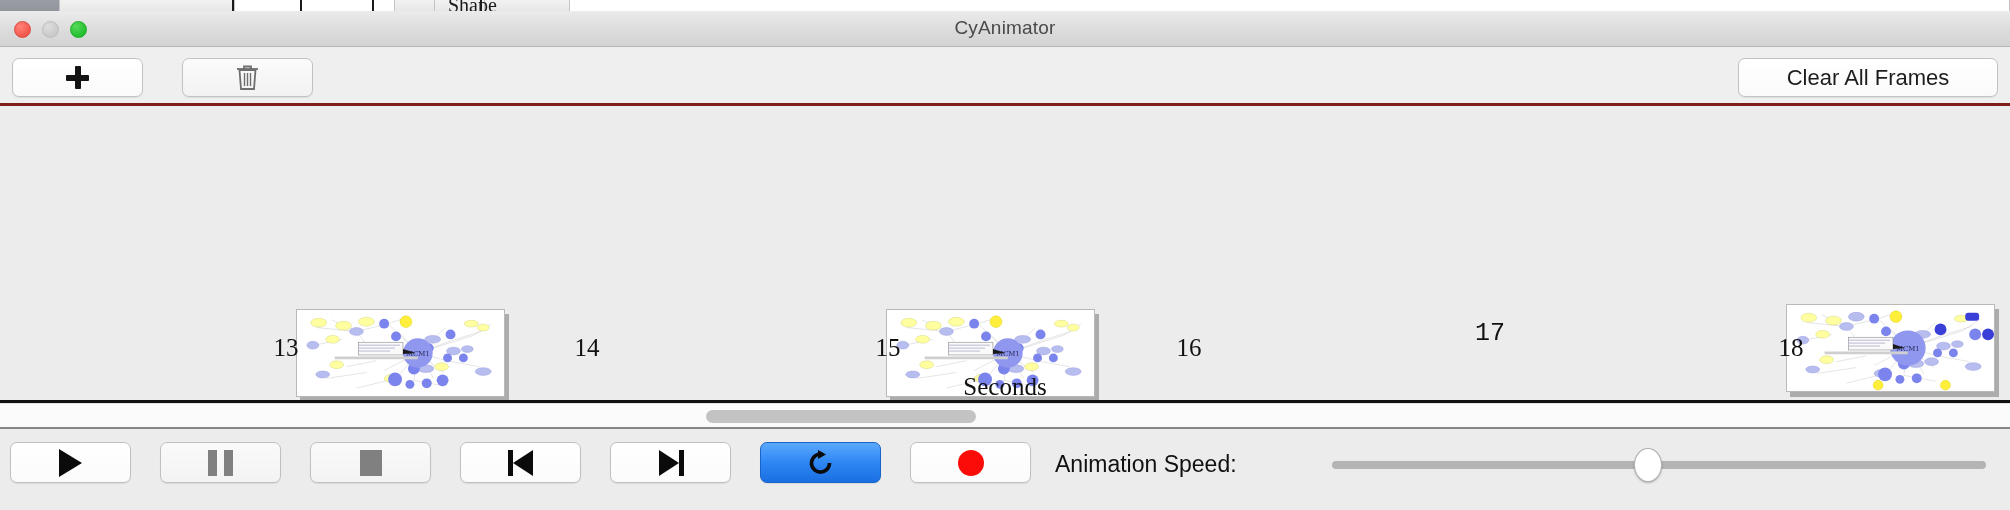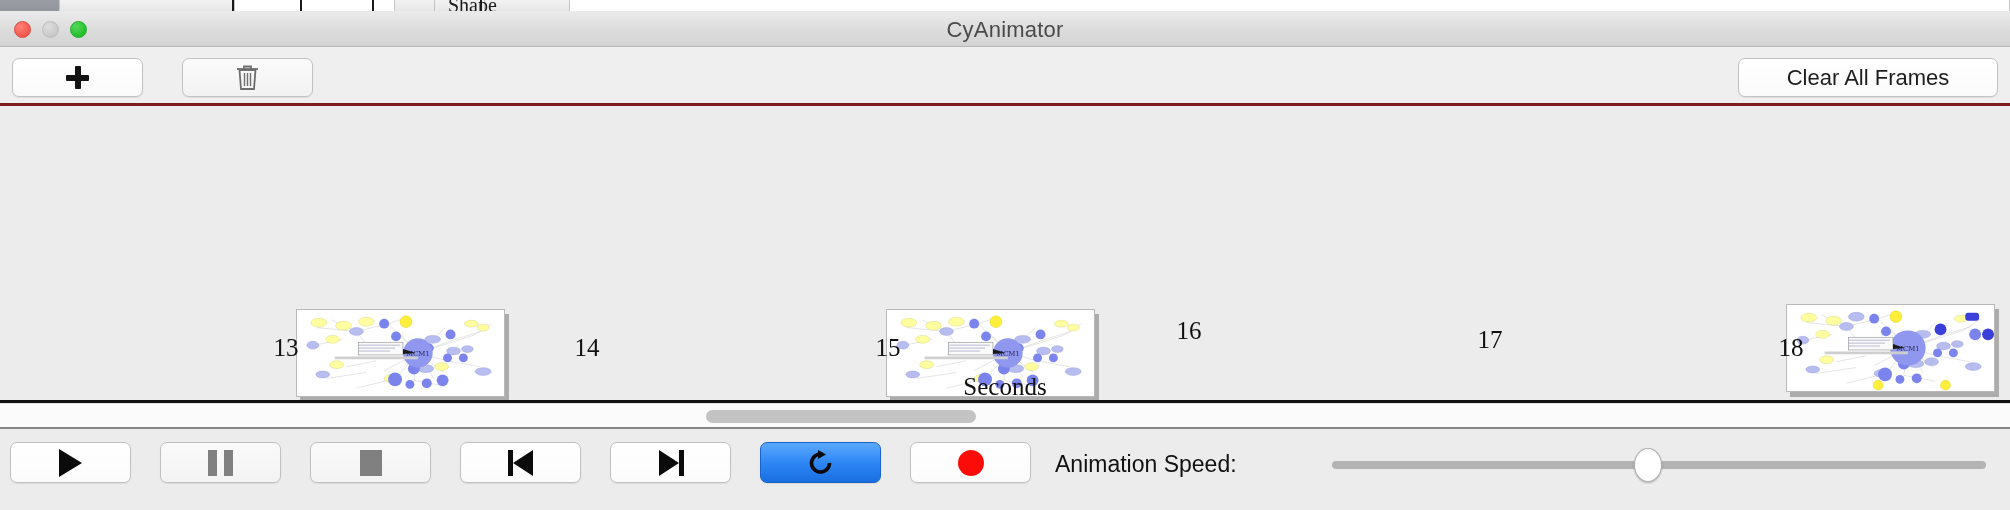--- a/index.html
+++ b/index.html
@@ -45,21 +45,21 @@
     background: linear-gradient(to bottom, #ebebeb 0%, #dcdcdc 55%, #d3d3d3 100%);
     border-bottom: 1px solid #b6b6b6;
   }
   .traffic { position: absolute; left: 14px; top: 10px; display: flex; gap: 11px; }
   .light { width: 17px; height: 17px; border-radius: 50%; display: block; }
   .light.red    { background: radial-gradient(circle at 35% 30%, #ff8279, #f2574c 70%); border: 1px solid #de4a41; }
   .light.yellow { background: radial-gradient(circle at 35% 30%, #dedede, #c9c9c9 70%); border: 1px solid #bdbdbd; }
   .light.green  { background: radial-gradient(circle at 35% 30%, #57d95a, #23bf2e 70%); border: 1px solid #1fae29; }
   .wtitle {
     position: absolute; left: 0; right: 0; top: 6px; text-align: center;
-    font-size: 22px; color: #4a4a4a; letter-spacing: .2px;
+    font-size: 19px; color: #4a4a4a; letter-spacing: .2px;
   }
 
   
   .toolbar {
     position: relative; height: 59px; width: 100%;
     background: #efefef;
     border-bottom: 3px solid #7f1d1d;
   }
   .tbtn {
     position: absolute; top: 11px;
@@ -472,22 +472,22 @@
     <div class="tick minor" style="left:1339px; top:294px;"></div>
     <div class="tick minor" style="left:1640px; top:294px;"></div>
     <div class="tick minor" style="left:1941px; top:294px;"></div>
   </div>
 
   <div style="position:absolute; left:0; top:0; width:2010px; height:434px; pointer-events:none;">
 
     <span class="tick-label" style="left:286px; top:323px;">13</span>
     <span class="tick-label" style="left:587px; top:323px;">14</span>
     <span class="tick-label" style="left:888px; top:323px;">15</span>
-    <span class="tick-label" style="left:1189px; top:306px;">16</span>
-    <span class="tick-label" style="left:1490px; top:315px;">17</span>
+    <span class="tick-label" style="left:1189px; top:323px;">16</span>
+    <span class="tick-label" style="left:1490px; top:308px;font-family:Liberation Mono, monospace;">17</span>
     <span class="tick-label" style="left:1791px; top:323px;">18</span>
     <div class="axis-title" style="top:362px;">Seconds</div>
   </div>
 
   <div class="hscroll">
     <div class="hscroll-thumb" style="left:706px; width:270px;"></div>
   </div>
 
   <div class="transport">
 

